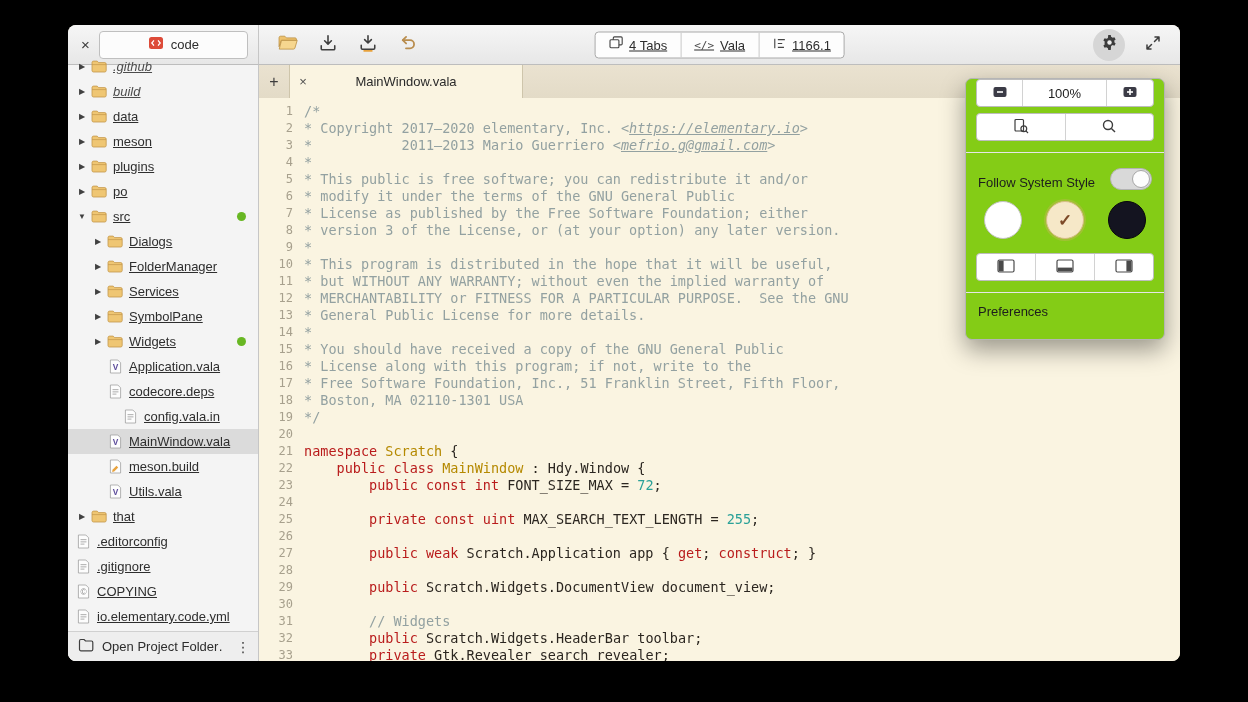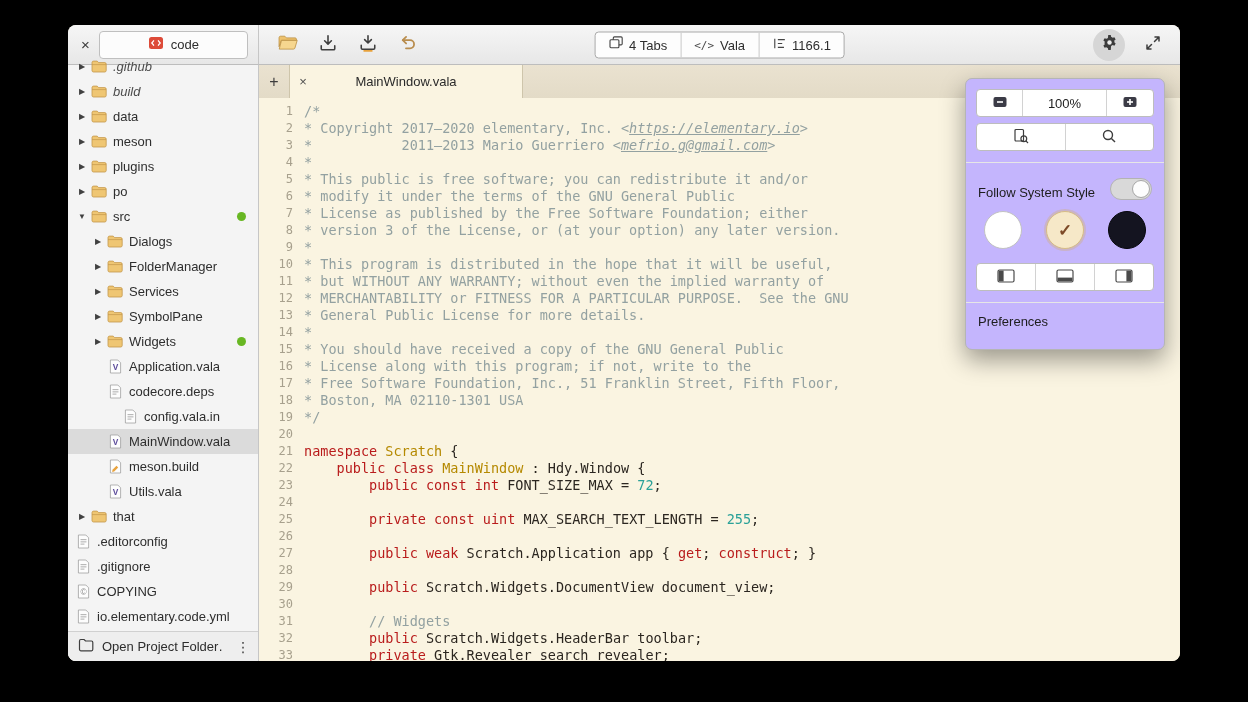--- a/index.html
+++ b/index.html
@@ -13,36 +13,36 @@
           padding:0 10px 0 13px;gap:9px;}
   .close-x{font-size:15px;color:#3a3a3a;line-height:1;cursor:default;}
   .project-chip{flex:1;height:26px;background:#fcfcfc;border:1px solid #bfbfbf;border-radius:4px;
           display:flex;align-items:center;justify-content:center;gap:7px;font-size:13px;color:#2d2d2d;}
   .main-header{flex:1;background:linear-gradient(#f6f6f6,#e7e7e7);border-bottom:1px solid #bdbdbd;
           display:flex;align-items:center;position:relative;padding:0 12px;box-sizing:border-box;}
   .hb-left{display:flex;align-items:center;gap:6px;}
   .hb-btn{width:34px;height:30px;border-radius:4px;display:flex;align-items:center;justify-content:center;}
   .center-group{position:absolute;left:50%;top:50%;transform:translate(-50%,-50%);display:flex;height:27px;
           background:#fdfdfd;border:1px solid #a9a9a9;border-radius:4px;overflow:hidden;box-sizing:border-box;}
-  .cg-btn{display:flex;align-items:center;gap:6px;padding:8px 13px;font-size:13px;color:#2e2e2e;border-right:1px solid #c8c8c8;}
+  .cg-btn{display:flex;align-items:center;gap:6px;padding:8px 13px;font-size:13px;color:#2e2e2e;border-right:1px solid #c8c8c8;text-decoration:underline;}
   .cg-btn:last-child{border-right:none;}
   .cg-icon-text{font-family:"DejaVu Sans Mono",monospace;font-size:11px;color:#4a4a4a;}
   .right-controls{margin-left:auto;display:flex;align-items:center;gap:13px;}
   .gear-btn{width:32px;height:32px;border-radius:50%;background:#d6d6d6;display:flex;align-items:center;justify-content:center;}
   .fs-btn{width:30px;height:30px;display:flex;align-items:center;justify-content:center;}
   
   .body-row{flex:1;display:flex;min-height:0;}
   .sidebar{flex:0 0 191px;width:191px;box-sizing:border-box;background:#f4f4f4;border-right:1px solid #c6c6c6;
           display:flex;flex-direction:column;min-height:0;}
   .tree{flex:1;overflow:hidden;margin-top:-11px;}
   .tree-row{height:25px;display:flex;align-items:center;font-size:13px;color:#2e2e2e;padding-left:6px;box-sizing:border-box;}
   .tree-row.selected{background:#dbdbdb;}
   .exp{width:16px;flex:0 0 16px;font-size:8px;color:#404040;text-align:center;}
   .tree-icon{width:18px;flex:0 0 18px;display:flex;justify-content:center;align-items:center;}
-  .tree-label{margin-left:5px;white-space:nowrap;}
+  .tree-label{margin-left:5px;white-space:nowrap;text-decoration:underline;}
   .tree-label.italic{font-style:italic;color:#4c4c4c;}
   .dot{width:9px;height:9px;border-radius:50%;background:#68b723;margin-left:auto;margin-right:12px;flex:0 0 9px;}
   .sidebar-footer{flex:0 0 29px;border-top:1px solid #d0d0d0;background:#eeeeee;display:flex;align-items:center;
           padding:0 4px 0 10px;gap:8px;font-size:13px;color:#2d2d2d;}
   .footer-label{flex:1;white-space:nowrap;overflow:hidden;}
   .menu-dots{width:22px;text-align:center;font-size:14px;color:#3c3c3c;}
   
   .main-col{flex:1;display:flex;flex-direction:column;min-width:0;}
   .tabbar{flex:0 0 33px;background:linear-gradient(#eae2d0,#e3dbc7);display:flex;align-items:stretch;}
   .newtab{width:30px;display:flex;align-items:center;justify-content:center;font-size:16px;color:#3d3d3d;}
@@ -55,23 +55,23 @@
   .code-line{display:flex;white-space:pre;height:17px;}
   .ln{flex:0 0 34px;width:34px;text-align:right;padding-right:11px;color:#a7a08d;font-size:12px;}
   .lc{color:#2b2620;}
   .tok-p{color:#2b2620;}
   .tok-k{color:#b91c1c;}
   .tok-t{color:#b58900;}
   .tok-n{color:#2aa198;}
   .tok-c{color:#93a1a1;}
   .tok-l{color:#93a1a1;font-style:italic;text-decoration:underline;}
   
-  .popover{position:absolute;left:965px;top:78px;width:200px;box-sizing:border-box;background:#c4b5fd;
+  .popover{position:absolute;left:965px;top:78px;width:200px;box-sizing:border-box;background:#84cc16;
           border:1px solid #b5b5b5;border-radius:7px;box-shadow:0 10px 24px rgba(0,0,0,.38);
-          padding:10px 10px 5px;font-size:13px;color:#1d1d1d;z-index:50;}
+          padding:0 10px 5px;font-size:13px;color:#1d1d1d;z-index:50;}
   .linked{display:flex;height:26px;border:1px solid #bdbdbd;border-radius:4px;overflow:hidden;background:#fff;}
   .linked>*{display:flex;align-items:center;justify-content:center;border-right:1px solid #d2d2d2;box-sizing:border-box;}
   .linked>*:last-child{border-right:none;}
   .zoom-side{flex:0 0 46px;}
   .zoom-mid{flex:1;font-size:13px;color:#222;}
   .find-row{margin-top:6px;}
   .find-row>*{flex:1;}
   .pop-sep{height:1px;background:#e6e6e6;margin:11px -10px;}
   .follow-row{display:flex;align-items:flex-end;justify-content:space-between;padding:0 2px;height:26px;}
   .switch{width:42px;height:22px;border-radius:11px;background:#d9d9d9;border:1px solid #b3b3b3;

